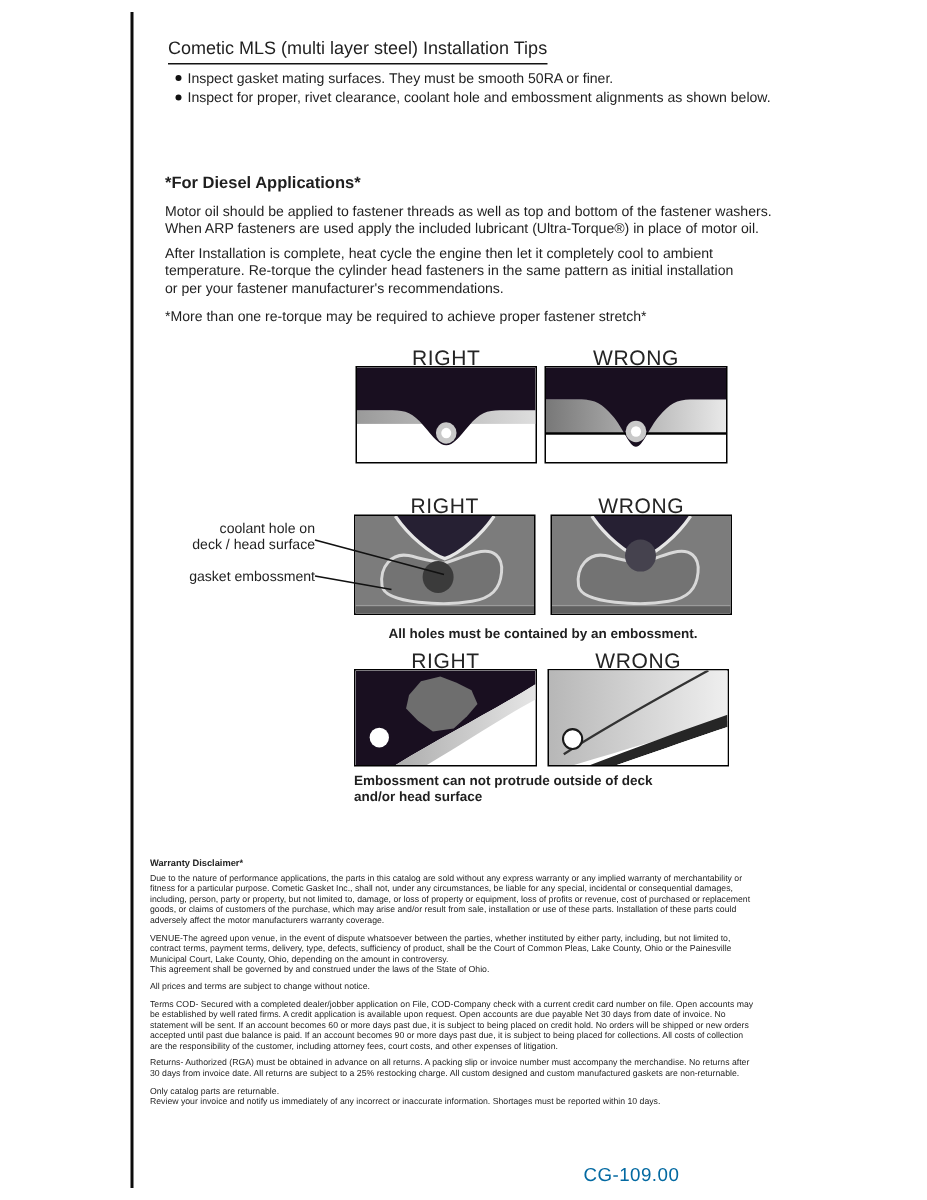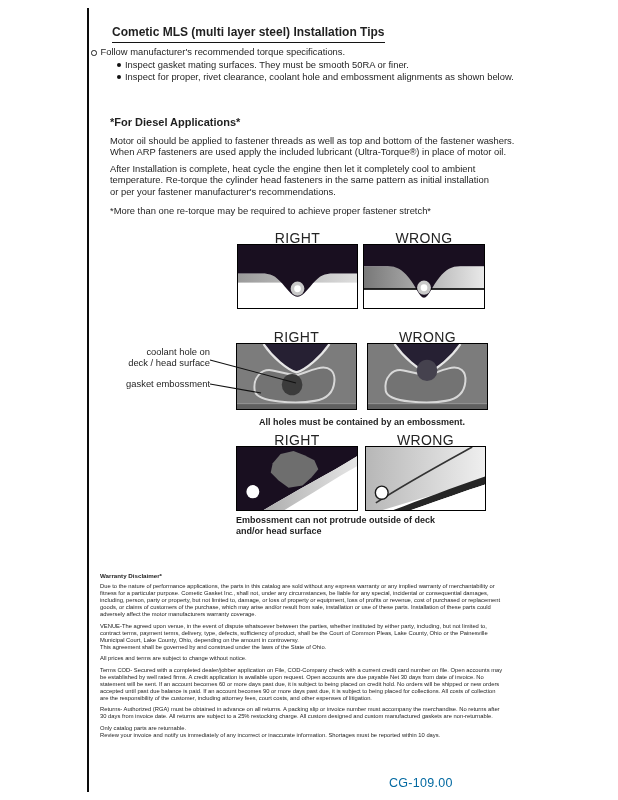--- a/index.html
+++ b/index.html
@@ -1,20 +1,20 @@
 <!DOCTYPE html>
 <html><head>
 <meta charset="utf-8">
 <style>
   html,body{margin:0;padding:0;background:#ffffff;}
   #page{position:relative;width:618px;height:800px;background:#ffffff;
         font-family:"Liberation Sans", sans-serif;color:#1f1f1f;overflow:hidden;}
   .abs{position:absolute;}
   .vline{left:87px;top:8px;width:2px;height:784px;background:#0c0c0c;}
-  .title{left:112px;top:25px;font-size:12px;font-weight:700;letter-spacing:0;
+  .title{left:112px;top:25px;font-size:12px;font-weight:400;letter-spacing:0;
          padding-bottom:3px;border-bottom:1.7px solid #141414;margin:0;display:inline-block;}
   .bullets{left:91px;top:46px;font-size:9.4px;}
   .b-row{display:flex;line-height:12.7px;white-space:nowrap;}
   .b-sub{margin-left:25px;}
   .b-circ{display:inline-block;width:3.5px;height:3.5px;border:1px solid #222;
           border-radius:50%;margin:4px 4px 0 0;flex:none;}
   .b-dot{display:inline-block;width:4px;height:4px;background:#111;border-radius:50%;
          margin:4px 4px 0 1px;flex:none;}
   .diesel-h{left:110px;top:116px;font-size:11px;font-weight:700;}
   .para{font-size:9.4px;line-height:11.3px;white-space:pre-line;}
@@ -34,24 +34,20 @@
 </head>
 <body>
 
 <div id="page">
 
   <div class="abs vline"></div>
 
   <h1 class="abs title">Cometic MLS (multi layer steel) Installation Tips</h1>
 
   <div class="abs bullets">
-    <div class="b-row">
-      <span class="b-circ"></span>
-      <span>Follow manufacturer's recommended torque specifications.</span>
-    </div>
     <div class="b-row b-sub">
       <span class="b-dot"></span>
       <span>Inspect gasket mating surfaces.  They must be smooth 50RA or finer.</span>
     </div>
     <div class="b-row b-sub">
       <span class="b-dot"></span>
       <span>Inspect for proper, rivet clearance, coolant hole and embossment alignments as shown below.</span>
     </div>
   </div>
 

